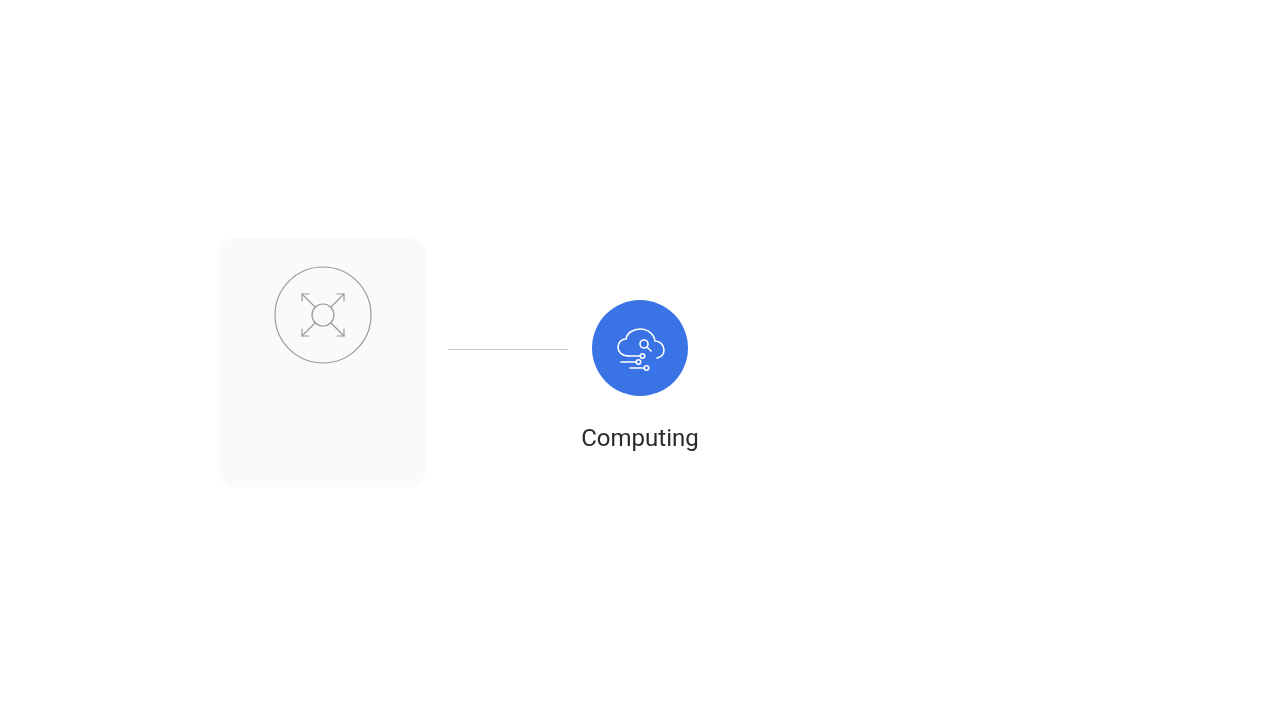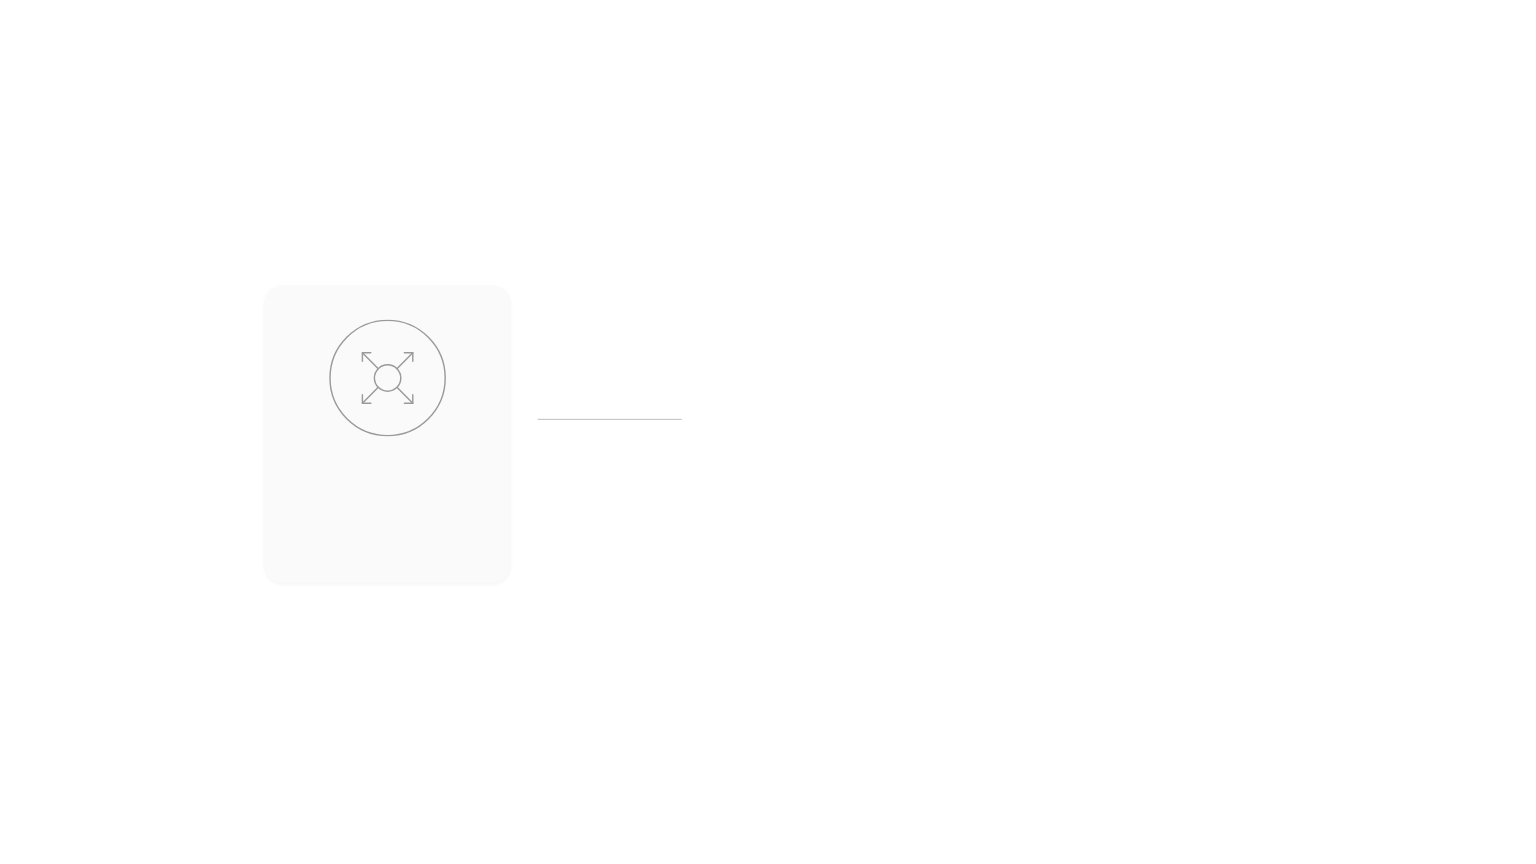--- a/index.html
+++ b/index.html
@@ -114,14 +114,41 @@
         <g stroke="#9a9a9a" stroke-width="1.2" fill="none" stroke-linecap="round" stroke-linejoin="round">
           <line x1="41" y1="57" x2="28" y2="70"></line>
           <polyline points="35,70 28,70 28,63"></polyline>
         </g>
       </svg>
     </div>
   </div>
 
   <div class="connector-line"></div>
 
+  <div class="node-computing">
+    <div class="computing-circle">
+      <svg width="64" height="64" viewBox="0 0 64 64">
+        <g fill="none" stroke="#ffffff" stroke-width="1.6" stroke-linecap="round" stroke-linejoin="round">
+
+          <path d="M20 40
+                   C14 40 10 36 10 31
+                   C10 26 14 23 18 23
+                   C19 17 25 13 32 13
+                   C40 13 46 18 47 25
+                   C52 25 56 29 56 34
+                   C56 38 53 41 49 42"></path>
+
+          <path d="M20 40 L32 40"></path>
+          <circle cx="34.5" cy="40" r="2.2"></circle>
+          <path d="M13 46 L28 46"></path>
+          <circle cx="30.5" cy="46" r="2.2"></circle>
+          <path d="M22 52 L36 52"></path>
+          <circle cx="38.5" cy="52" r="2.2"></circle>
+
+          <circle cx="36" cy="28" r="4"></circle>
+          <line x1="39" y1="31" x2="43" y2="35"></line>
+        </g>
+      </svg>
+    </div>
+    <div class="computing-label">Computing</div>
+  </div>
 
 </div>
 
 </body></html>

